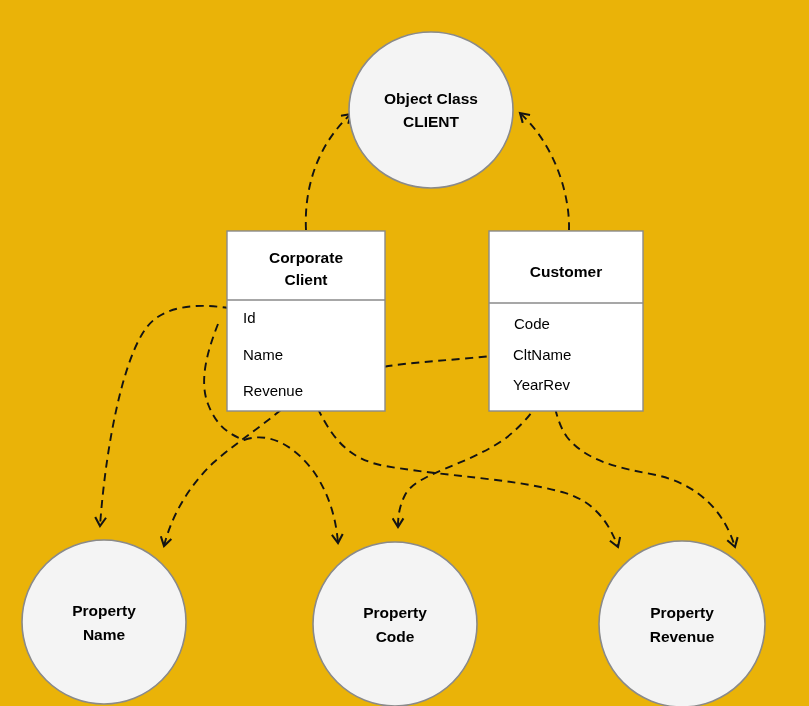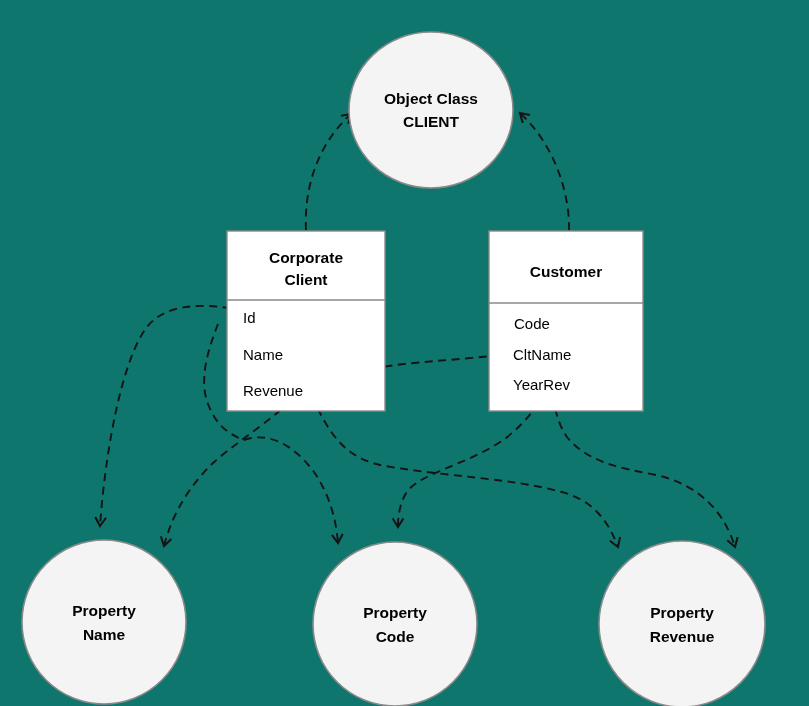--- a/index.html
+++ b/index.html
@@ -1,19 +1,19 @@
 <!DOCTYPE html>
 <html><head>
 <meta charset="utf-8">
 <style>
   html,body{margin:0;padding:0;background:#ffffff;}
   .stage{
     position:relative;
     width:809px;height:706px;
-    background:#0f766e;
+    background:#eab308;
     font-family:"Liberation Sans", sans-serif;
     overflow:hidden;
   }
   svg{display:block;}
   .node-shape{fill:#f4f4f4;stroke:#8a8a8a;stroke-width:1.6;}
   .table-shape{fill:#ffffff;stroke:#8a8a8a;stroke-width:1.4;}
   .divider{stroke:#8a8a8a;stroke-width:1.4;}
   .edge{fill:none;stroke:#141414;stroke-width:1.9;stroke-dasharray:8 5.5;}
   .lbl-bold{font:700 15.5px "Liberation Sans", sans-serif;fill:#000000;}
   .lbl-attr{font:400 15px "Liberation Sans", sans-serif;fill:#000000;}

